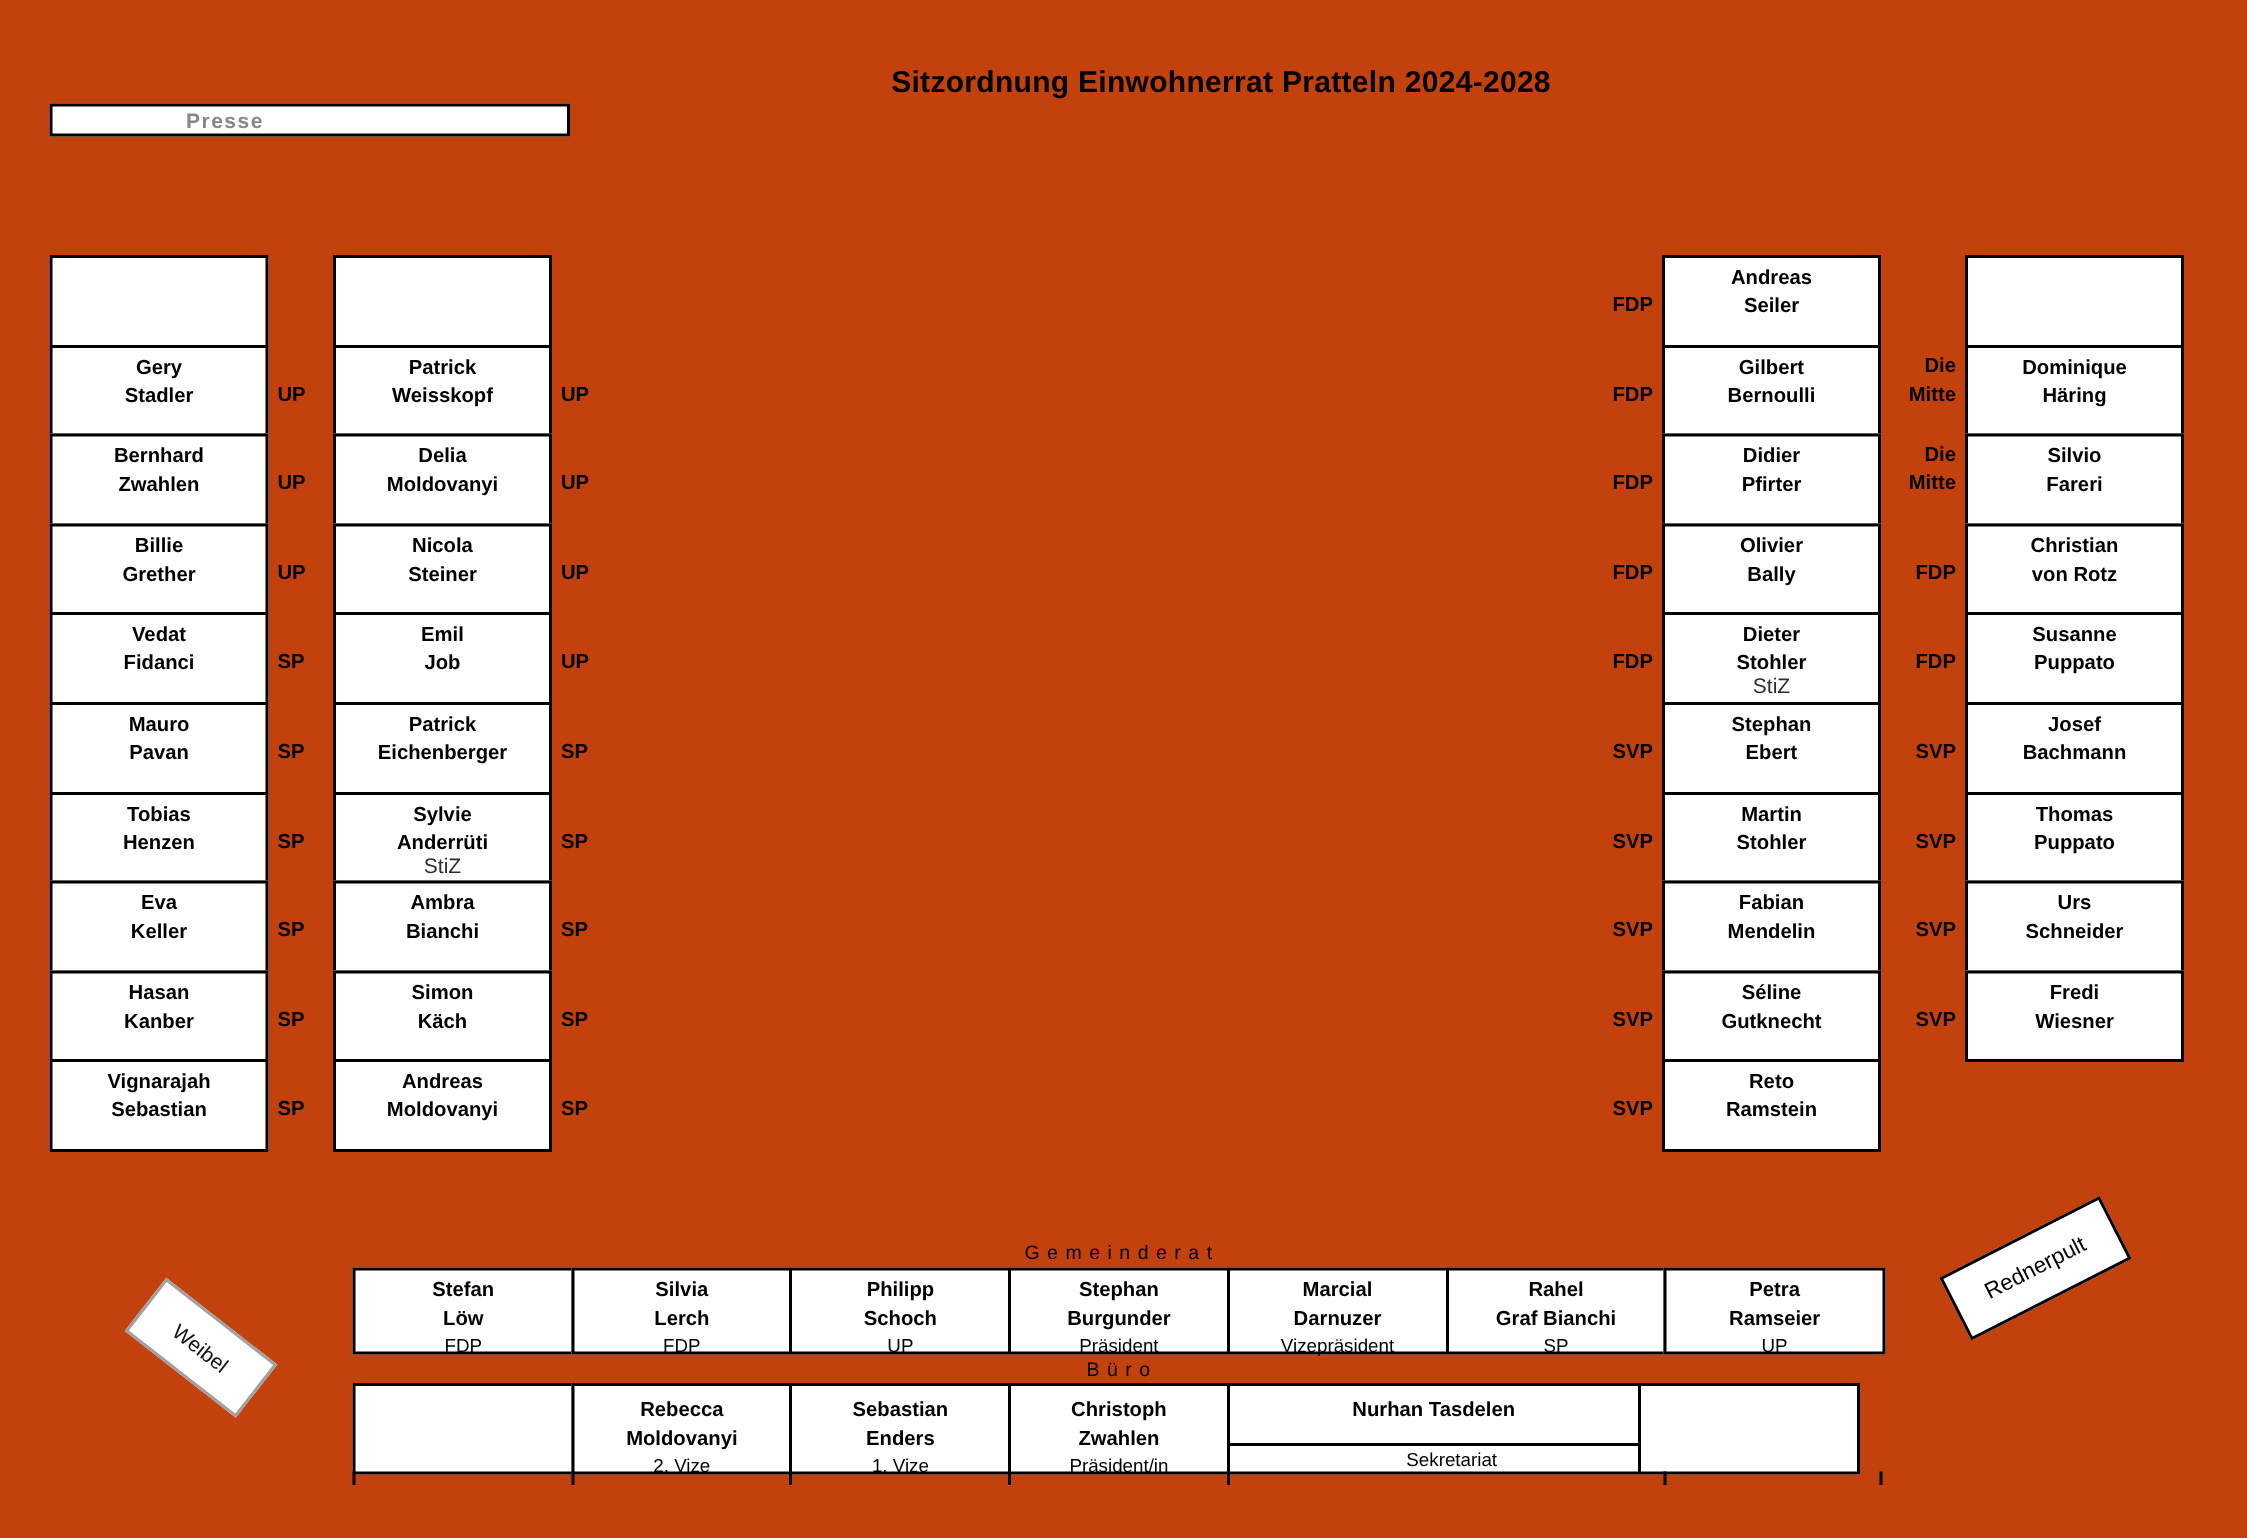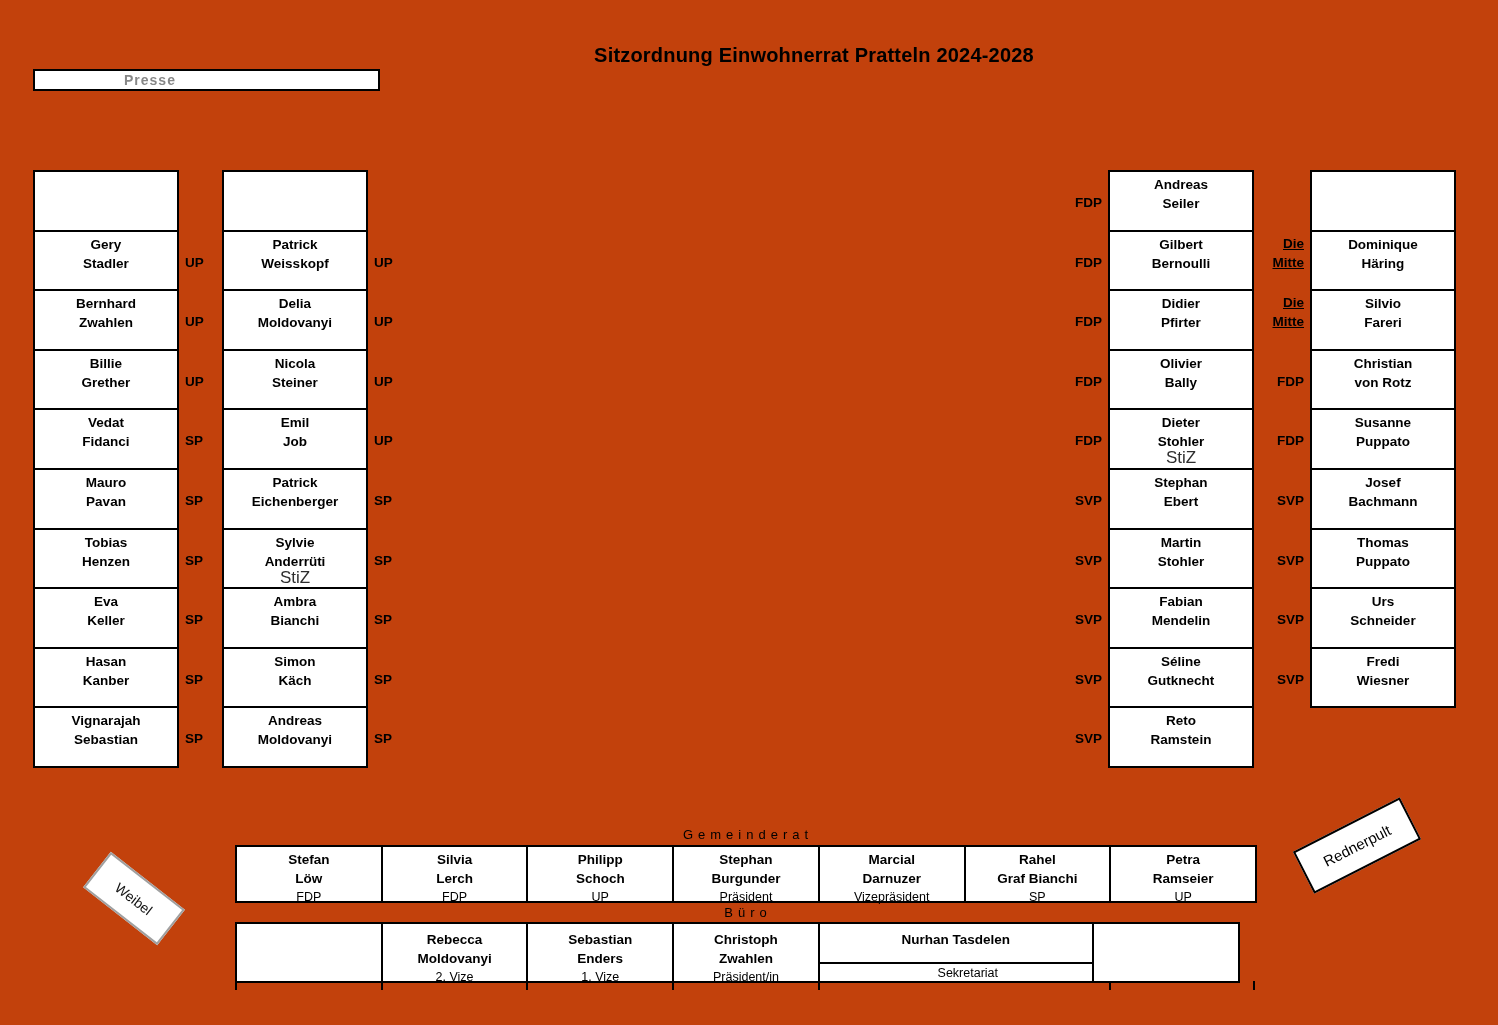--- a/index.html
+++ b/index.html
@@ -22,29 +22,29 @@
   }
   .seat-col { position:absolute; top:170px; width:146px; }
   #colA { left:33px; }  #colB { left:222px; }
   #colC { left:1108px; } #colD { left:1310px; }
   .seat-row { position:relative; height:59.6px; }
   .seat-box {
     position:absolute; left:0; top:0; width:146px; height:61.6px;
     border:2px solid #000; background:#fff; text-align:center; padding-top:3px;
   }
   .nm { font-size:13.5px; font-weight:bold; line-height:19px; }
-  .sub { font-size:17px; font-weight:normal; line-height:13px; color:#2e2e2e; }
+  .sub { font-size:14px; font-weight:normal; line-height:13px; color:#2e2e2e; }
   .party {
     position:absolute; top:23px; width:58px;
     font-size:13.5px; font-weight:bold; line-height:19px;
   }
   .party-right { left:152px; text-align:left; }
   .party-left  { left:-64px; text-align:right; }
   .party.two-line { top:4px; }
-  .party-left.two-line { left:-50px; width:44px;text-decoration:underline; }
+  .party-left.two-line { left:-50px; width:44px; }
   .sec-heading {
     position:absolute; transform:translateX(-50%);
     font-size:13px; letter-spacing:5px; white-space:nowrap;
   }
   #gr-head { left:748px; top:827px; }
   #bu-head { left:748px; top:905px; }
   .bottom-row { position:absolute; left:235px; display:flex; }
   #gemeinderat-row { top:845px; height:58px; }
   #buero-row { top:922px; height:61px; }
   .grid-cell {

